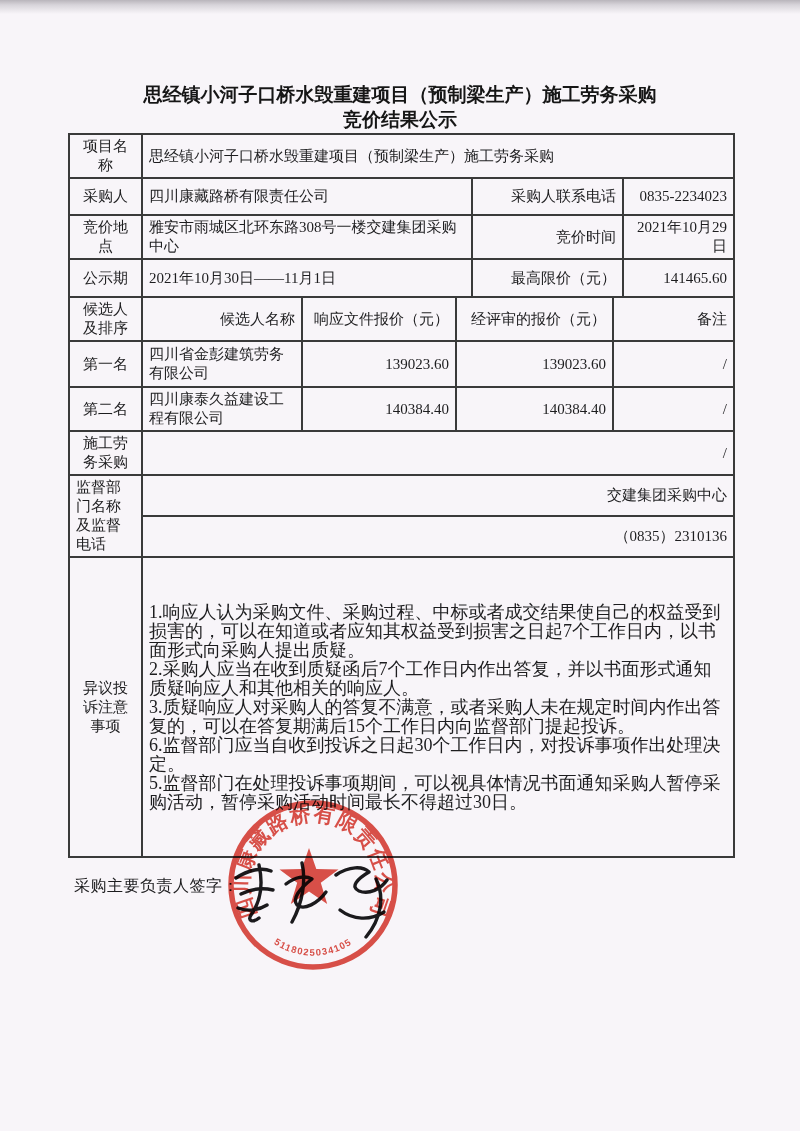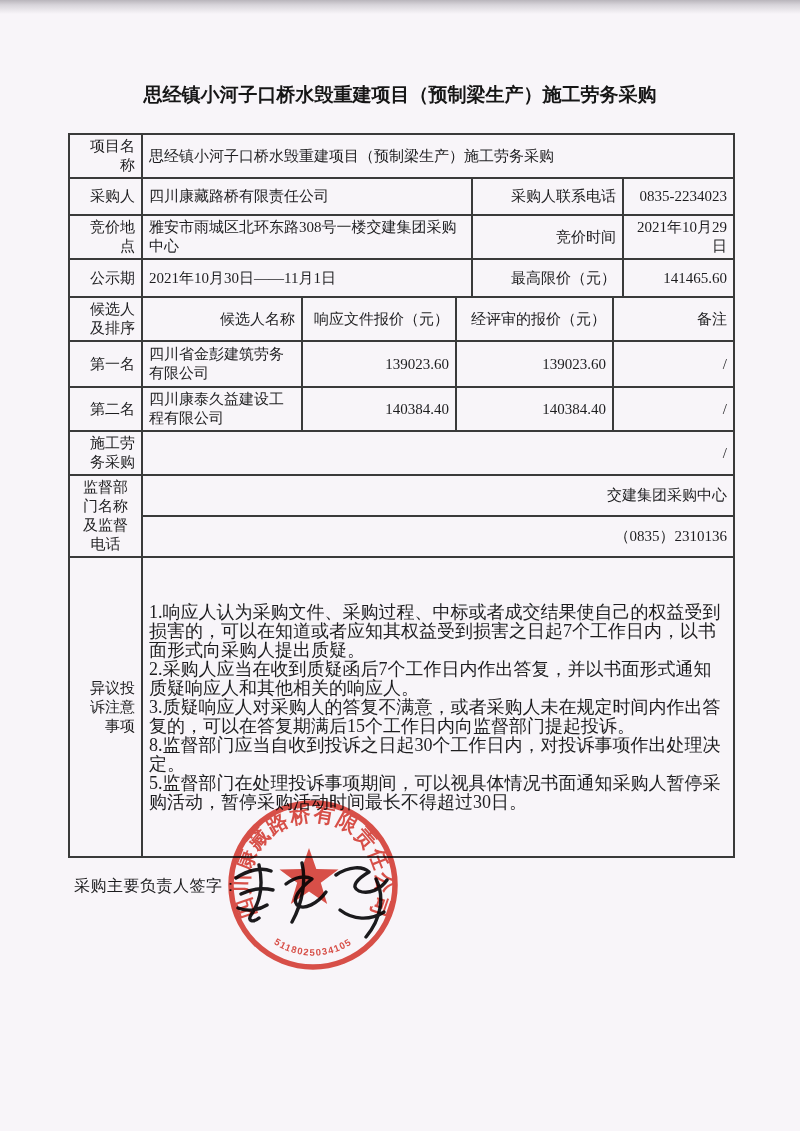--- a/index.html
+++ b/index.html
@@ -28,22 +28,22 @@
     width: 665px; table-layout: fixed;
     border-collapse: collapse;
     font-size: 15px;
   }
   table.main-table td {
     border: 2px solid #3a3a3a;
     vertical-align: middle;
     padding: 2px 6px;
     line-height: 19px;
   }
-  td.lbl { text-align: right; padding-left: 5px; padding-right: 3px; margin-left: 33px; }
-  td.lbl-c { text-align: center; padding-left: 3px; padding-right: 3px; }
+  td.lbl { text-align: center; padding-left: 5px; padding-right: 3px; margin-left: 33px; }
+  td.lbl-c { text-align: left; padding-left: 3px; padding-right: 3px; }
   td.val { text-align: left; padding-left: 8px; }
   td.ctr { text-align: right; }
   td.objection-cell { padding: 0 10px; font-size: 18px; line-height: 19.5px; }
   td.objection-cell p { margin: 0; }
   .sign-label {
     position: absolute; left: 74px; top: 876px;
     font-size: 16px; letter-spacing: .5px; color: #1c1c1e;
   }
   .seal {
     position: absolute; left: 218px; top: 790px;
@@ -56,20 +56,21 @@
     mix-blend-mode: multiply;
   }
 </style>
 </head>
 <body>
 
 <div class="scan-edge-top"></div>
 
 <div class="doc-title">
   <div>思经镇小河子口桥水毁重建项目（预制梁生产）施工劳务采购</div>
+  <div>竞价结果公示</div>
 </div>
 
 <table class="main-table">
   <colgroup>
     <col style="width:73px">
       <col style="width:160px">
       <col style="width:154px">
     <col style="width:16px">
       <col style="width:141px">
       <col style="width:10px">
@@ -129,21 +130,21 @@
     </tr>
     <tr style="height:40px">
       <td class="ctr" colspan="6">（0835）2310136</td>
     </tr>
     <tr style="height:300px">
       <td class="lbl">异议投诉注意事项</td>
       <td class="objection-cell" colspan="6">
         <p>1.响应人认为采购文件、采购过程、中标或者成交结果使自己的权益受到损害的，可以在知道或者应知其权益受到损害之日起7个工作日内，以书面形式向采购人提出质疑。</p>
         <p>2.采购人应当在收到质疑函后7个工作日内作出答复，并以书面形式通知质疑响应人和其他相关的响应人。</p>
         <p>3.质疑响应人对采购人的答复不满意，或者采购人未在规定时间内作出答复的，可以在答复期满后15个工作日内向监督部门提起投诉。</p>
-        <p>8.监督部门应当自收到投诉之日起30个工作日内，对投诉事项作出处理决定。</p>
+        <p>6.监督部门应当自收到投诉之日起30个工作日内，对投诉事项作出处理决定。</p>
         <p>5.监督部门在处理投诉事项期间，可以视具体情况书面通知采购人暂停采购活动，暂停采购活动时间最长不得超过30日。</p>
       </td>
     </tr>
   </tbody>
 </table>
 
 <div class="sign-label">采购主要负责人签字：</div>
 
 <svg class="seal" viewBox="-95 -95 190 190" xmlns="http://www.w3.org/2000/svg">
   <defs>

